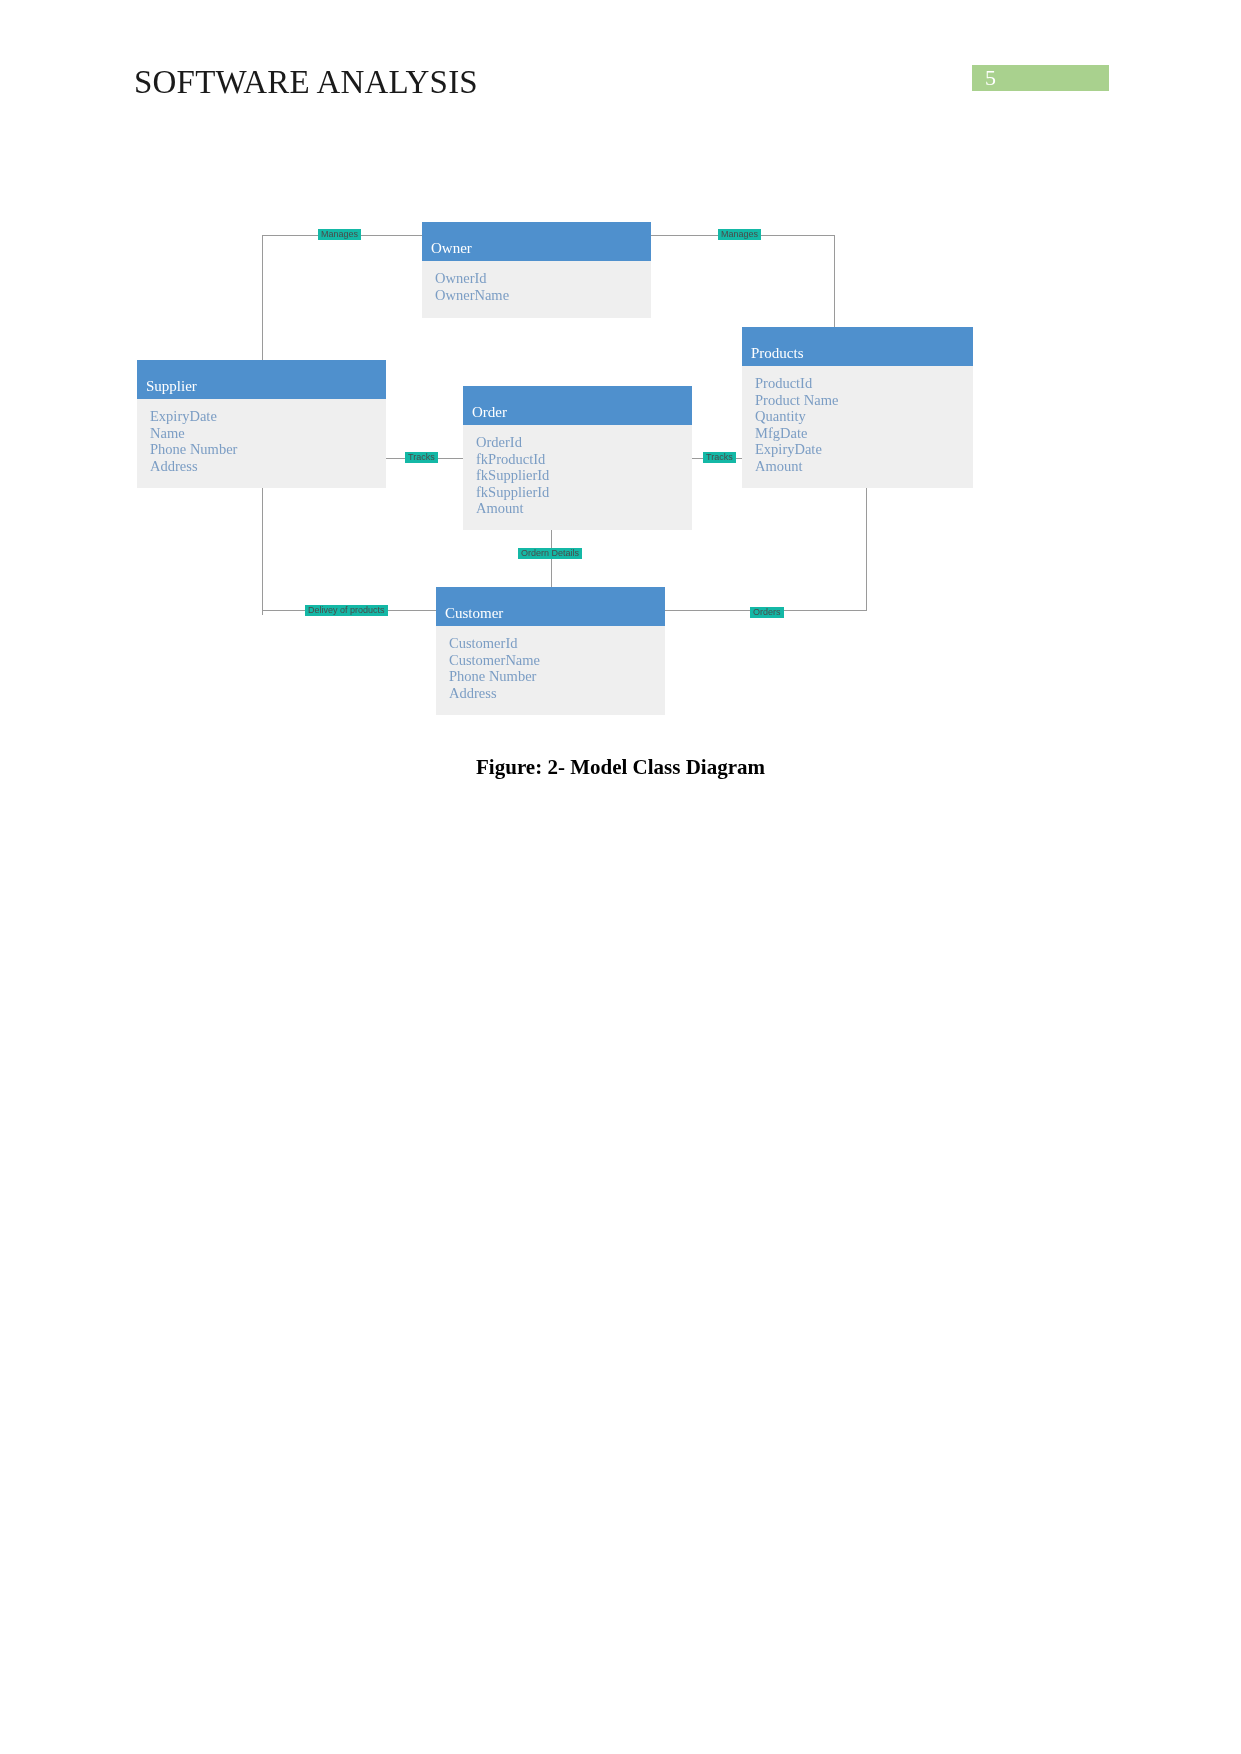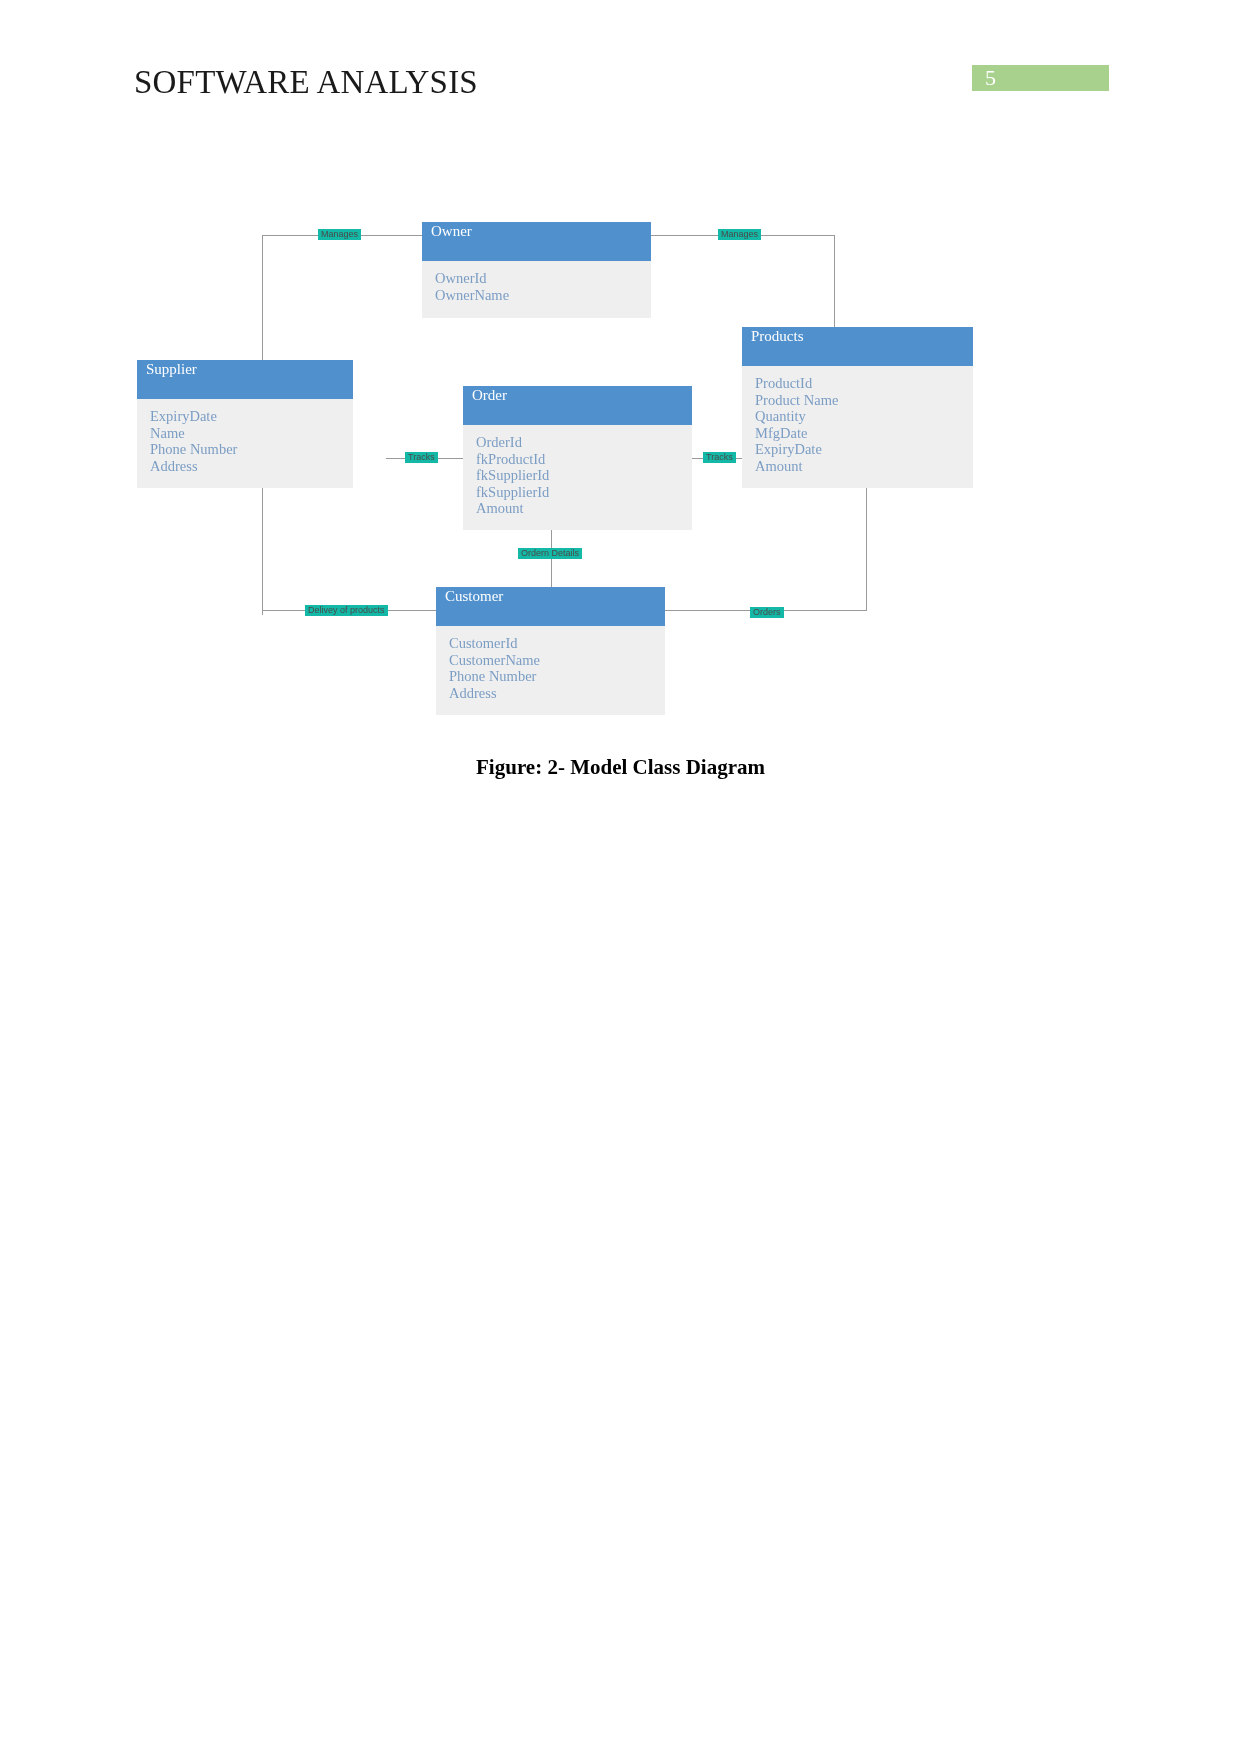--- a/index.html
+++ b/index.html
@@ -52,21 +52,21 @@
     white-space:nowrap;
     line-height:11px;
   }
 
   .umlbox{position:absolute;}
   .uml-head{
     background:#4f90cd;
     color:#ffffff;
     font-size:15px;
     line-height:1;
-    padding:2px 0 0 9px;
+    padding:19px 0 0 9px;
     box-sizing:border-box;
     overflow:hidden;
   }
   .uml-body{
     background:#efefef;
     box-sizing:border-box;
     padding:9px 0 0 13px;
   }
   .uml-attr{
     color:#7b9dc4;
@@ -129,21 +129,21 @@
     <div class="conn-label" style="left:750px;top:402px;">Orders</div>
 
     <div class="umlbox" style="left:422px;top:17px;width:229px;">
       <div class="uml-head" style="height:39px;">Owner</div>
       <div class="uml-body" style="height:57px;">
         <div class="uml-attr">OwnerId</div>
         <div class="uml-attr">OwnerName</div>
       </div>
     </div>
 
-    <div class="umlbox" style="left:137px;top:155px;width:216px;">
+    <div class="umlbox" style="left:137px;top:155px;width:249px;">
       <div class="uml-head" style="height:39px;">Supplier</div>
       <div class="uml-body" style="height:89px;">
         <div class="uml-attr">ExpiryDate</div>
         <div class="uml-attr">Name</div>
         <div class="uml-attr">Phone Number</div>
         <div class="uml-attr">Address</div>
       </div>
     </div>
 
     <div class="umlbox" style="left:463px;top:181px;width:229px;">

